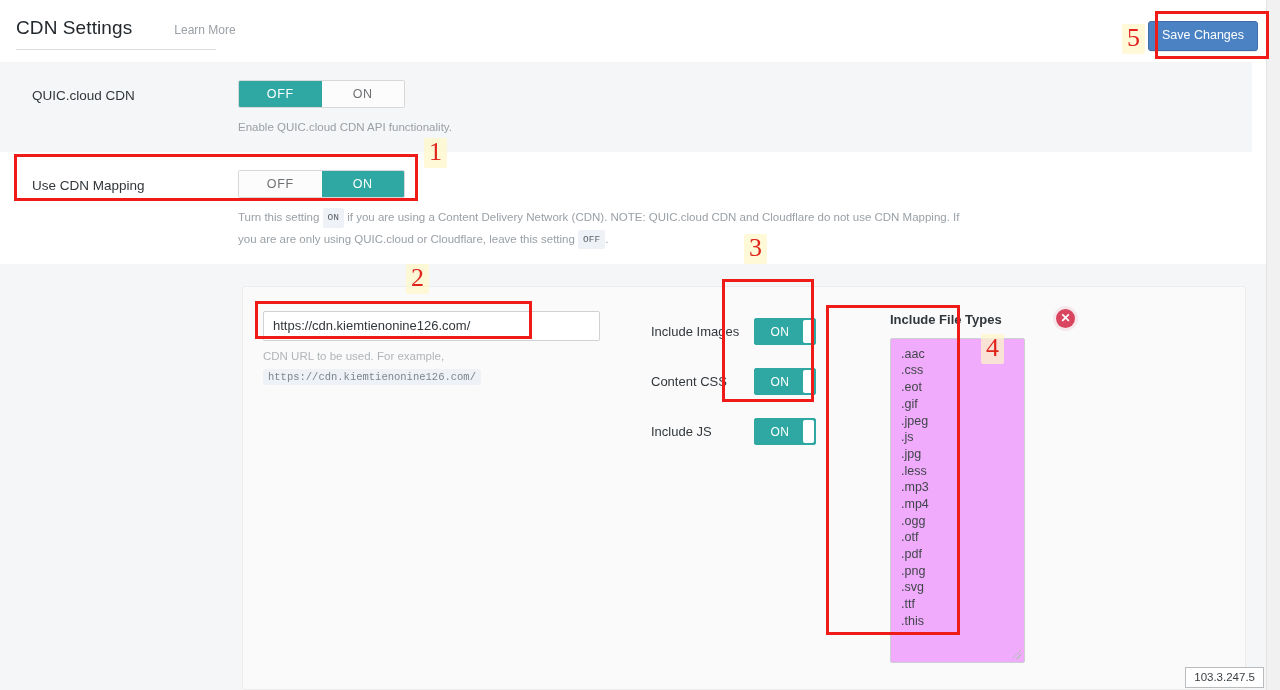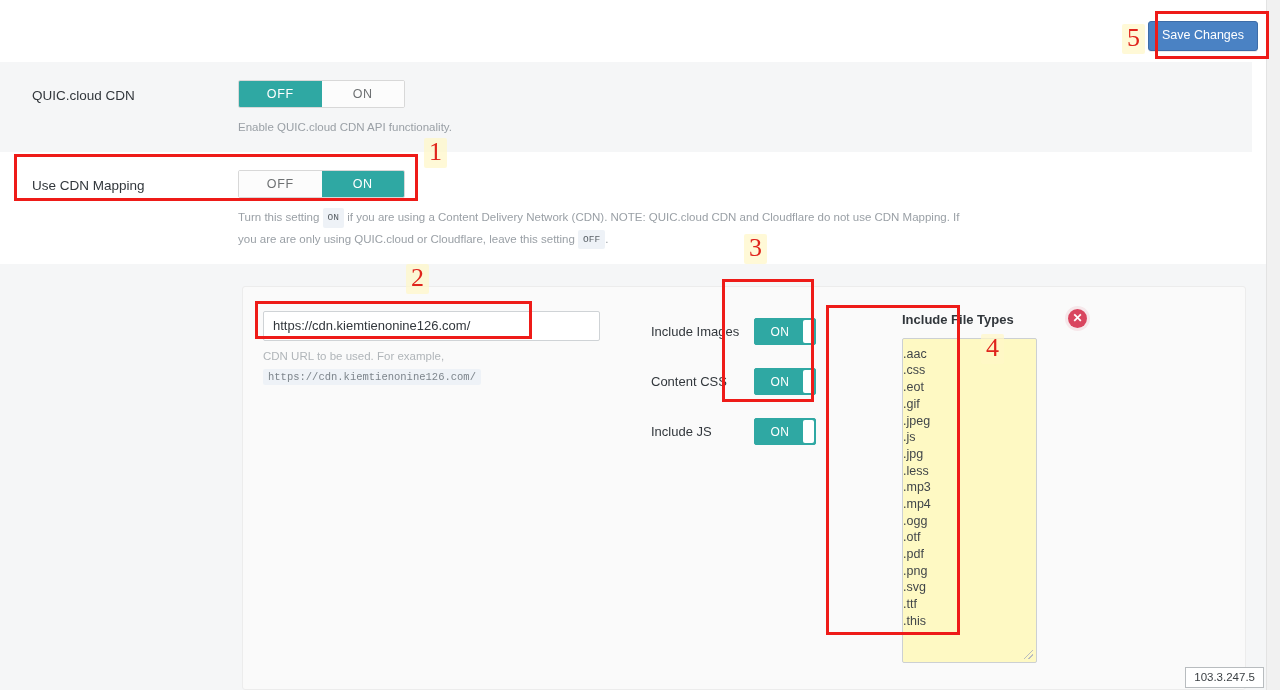--- a/index.html
+++ b/index.html
@@ -122,36 +122,36 @@
   }
   .sw .sw-text{
     flex:1 1 auto; text-align:center; color:#fff; font-size:12px;
     letter-spacing:.6px; padding-right:10px;
   }
   .sw .knob{
     position:absolute; right:1px; top:1px; width:11px; height:23px;
     background:#fff; border-radius:2px;
   }
 
-  .col-types{ width:200px; flex:0 0 200px; margin-left:44px; position:relative; }
+  .col-types{ width:200px; flex:0 0 200px; margin-left:32px; position:relative; }
   .types-head{
     display:flex; align-items:center; gap:0; margin-bottom:9px; height:18px;
   }
   .types-title{ font-size:13px; color:#32373c; font-weight:700; }
   .del-icon{
     position:absolute; left:166px; top:-2px;
     width:19px; height:19px; border-radius:50%;
     background:#d9455f; color:#fff; font-size:12px; line-height:19px;
     text-align:center; cursor:pointer; font-weight:700;
     box-shadow:0 0 0 3px rgba(217,69,95,.10);
   }
   .types-box{
-    width:135px; height:325px; background:#fef9c3;
+    width:135px; height:325px; background:#f0abfc;
     border:1px solid #ccd0d3; border-radius:2px;
-    padding:7px 0 0 0; overflow:hidden; position:relative;
+    padding:7px 0 0 10px; overflow:hidden; position:relative;
     font-size:12.5px; color:#41464a; line-height:1.335;
   }
   .types-box .t{ display:block; }
   .resize-grip{
     position:absolute; right:3px; bottom:3px; width:9px; height:9px;
     background:
       linear-gradient(135deg, transparent 0 45%, #b9bdc0 45% 55%, transparent 55% 100%),
       linear-gradient(135deg, transparent 0 70%, #b9bdc0 70% 80%, transparent 80% 100%);
   }
 
@@ -177,20 +177,24 @@
     font-family:"Liberation Serif", serif;
     background:rgba(255,246,200,.72); padding:1px 5px 3px; border-radius:2px;
   }
 </style>
 </head>
 <body>
 
 <div id="app">
 
   <div class="page-header">
+    <div class="title-wrap">
+      <span class="page-title">CDN Settings</span>
+      <a class="learn-more" href="#">Learn More</a>
+    </div>
     <button class="save-btn">Save Changes</button>
   </div>
 
   <div class="settings-wrap">
 
     <div class="row alt">
       <div class="row-inner">
         <div class="row-label">QUIC.cloud CDN</div>
         <div class="row-field">
           <div class="seg">

